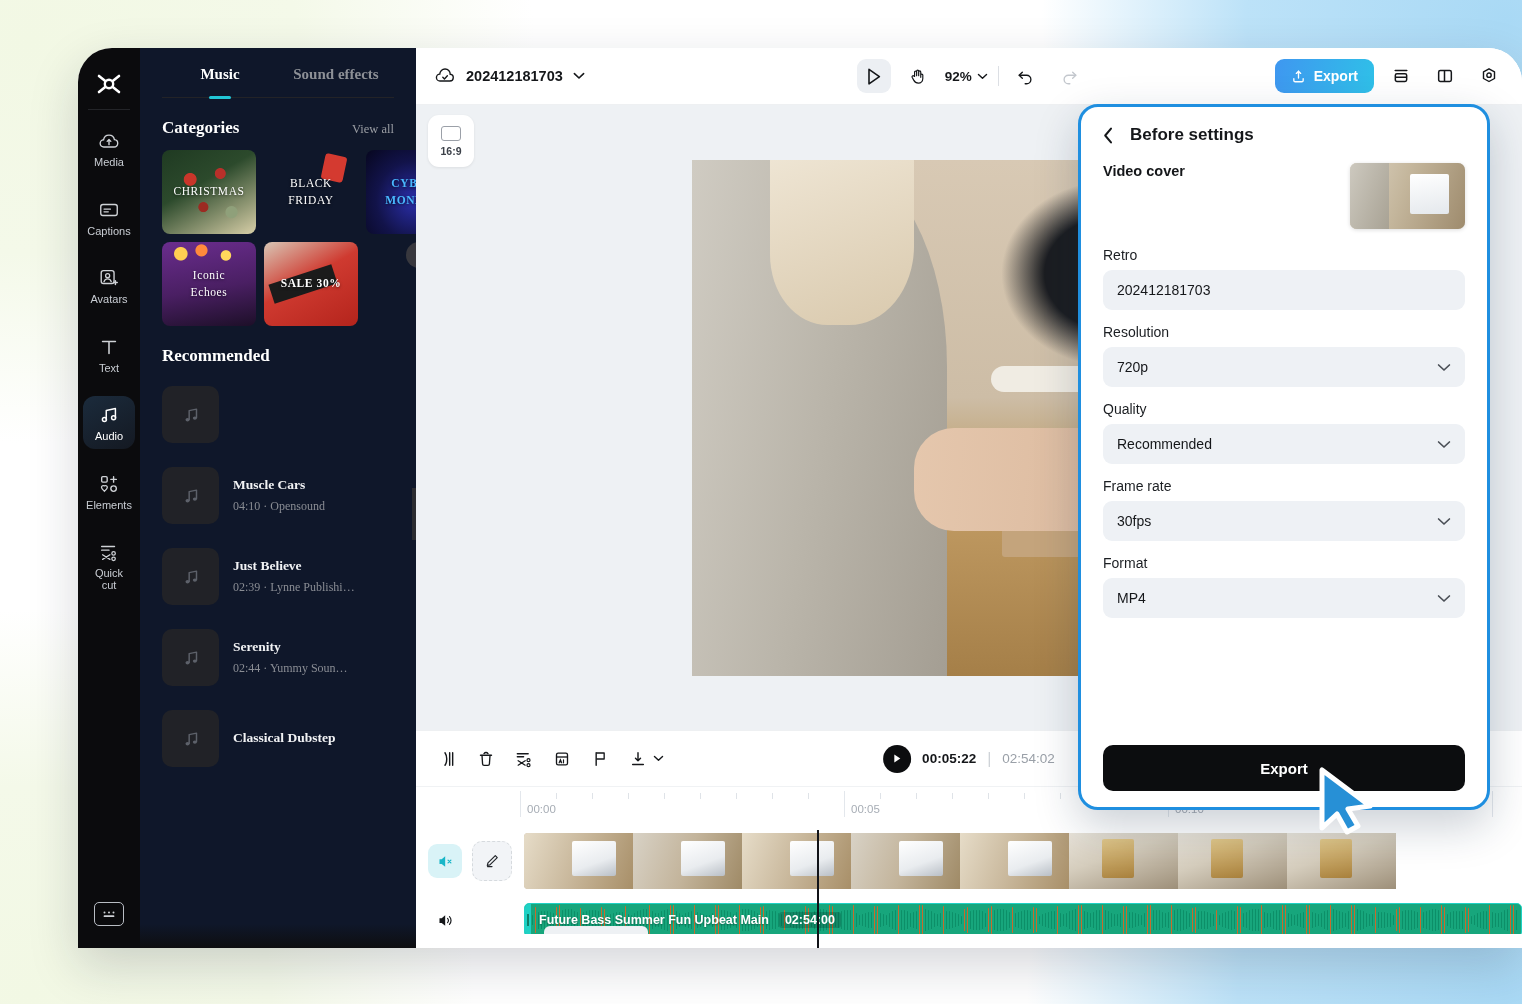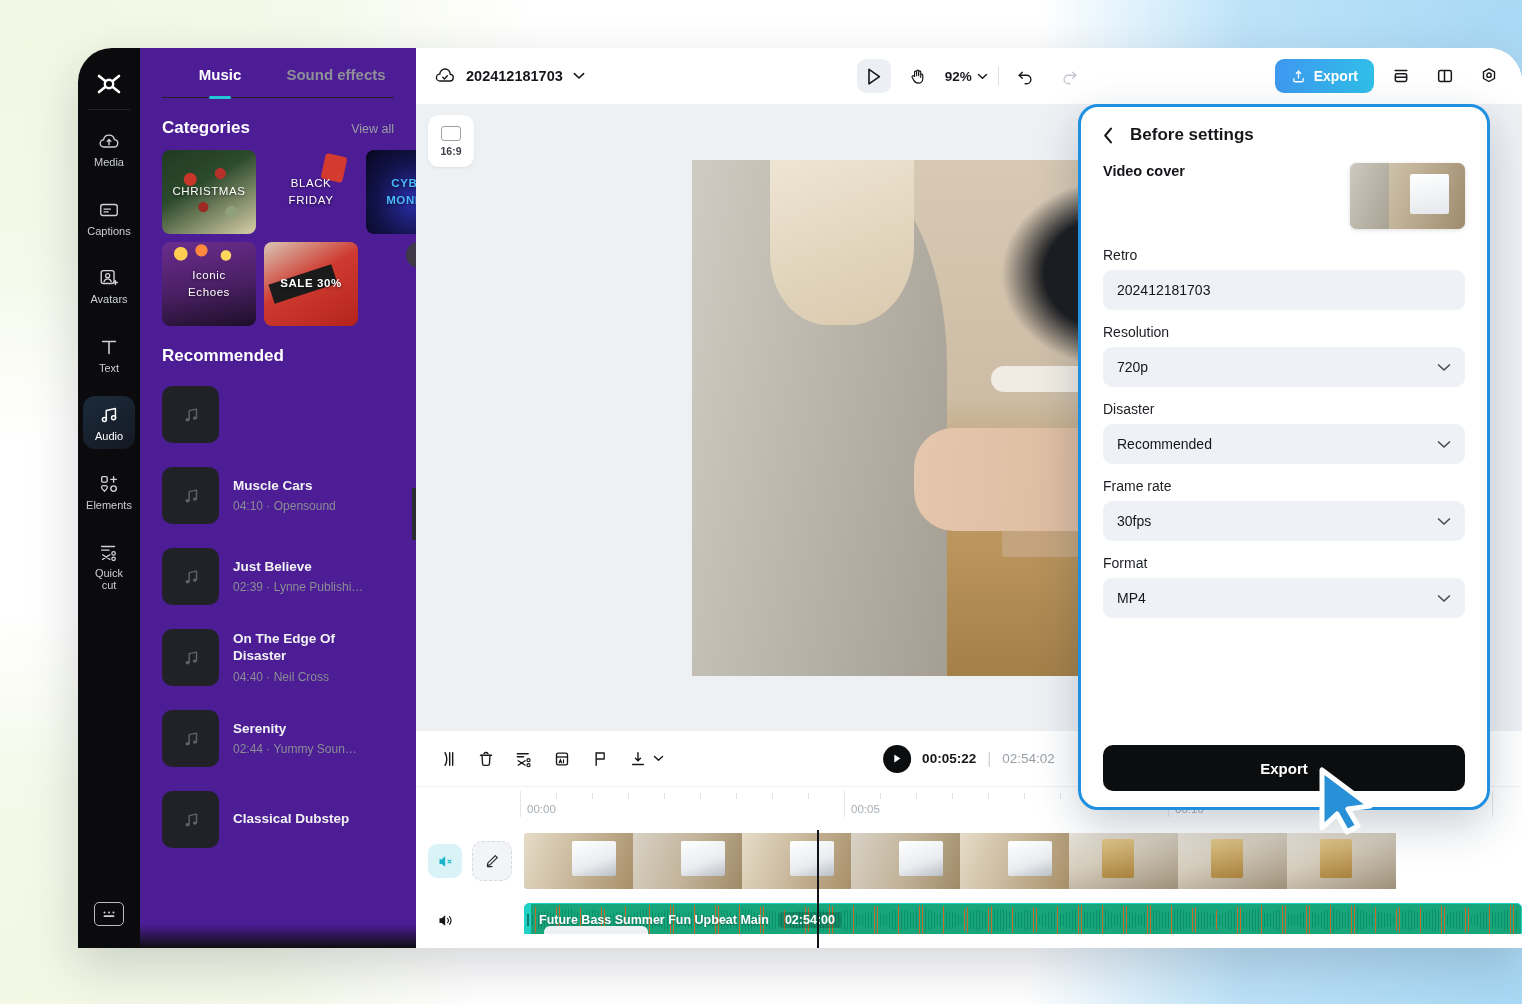--- a/index.html
+++ b/index.html
@@ -65,24 +65,25 @@
     display: flex; justify-content: center;
   }
   .rail-bottom .kb {
     width: 30px; height: 24px; border: 1.6px solid #b9bdc4; border-radius: 5px;
     display: flex; align-items: center; justify-content: center;
   }
 
   
   .panel {
     width: 276px; flex: 0 0 276px;
-    background: #4c1d95;
+    background: #0f172a;
     position: relative;
     color: #fff;
     overflow: hidden;
+    font-family: Liberation Serif, serif;
   }
   .panel-tabs {
     display: flex; gap: 0; padding: 18px 0 0 0;
     border-bottom: 1px solid #232327;
     margin: 0 22px;
   }
   .panel-tab {
     flex: 1; text-align: center; padding-bottom: 14px;
     font-size: 15px; font-weight: 700; color: #8d9096;
     position: relative; cursor: pointer;
@@ -541,33 +542,20 @@
         <div class="track-thumb">
           <svg width="22" height="22" viewBox="0 0 24 24" fill="none">
             <path d="M10 17V7.2l8-1.6V15" stroke="#5d616a" stroke-width="1.6" stroke-linecap="round" stroke-linejoin="round"></path>
             <ellipse cx="8.2" cy="17.2" rx="2.2" ry="1.9" fill="#5d616a"></ellipse>
             <ellipse cx="16.2" cy="15.4" rx="2.2" ry="1.9" fill="#5d616a"></ellipse>
           </svg>
         </div>
         <div>
           <div class="track-name">Just Believe</div>
           <div class="track-meta">02:39 · Lynne Publishi…</div>
-        </div>
-      </div>
-      <div class="track">
-        <div class="track-thumb">
-          <svg width="22" height="22" viewBox="0 0 24 24" fill="none">
-            <path d="M10 17V7.2l8-1.6V15" stroke="#5d616a" stroke-width="1.6" stroke-linecap="round" stroke-linejoin="round"></path>
-            <ellipse cx="8.2" cy="17.2" rx="2.2" ry="1.9" fill="#5d616a"></ellipse>
-            <ellipse cx="16.2" cy="15.4" rx="2.2" ry="1.9" fill="#5d616a"></ellipse>
-          </svg>
-        </div>
-        <div>
-          <div class="track-name">On The Edge Of Disaster</div>
-          <div class="track-meta">04:40 · Neil Cross</div>
         </div>
       </div>
       <div class="track">
         <div class="track-thumb">
           <svg width="22" height="22" viewBox="0 0 24 24" fill="none">
             <path d="M10 17V7.2l8-1.6V15" stroke="#5d616a" stroke-width="1.6" stroke-linecap="round" stroke-linejoin="round"></path>
             <ellipse cx="8.2" cy="17.2" rx="2.2" ry="1.9" fill="#5d616a"></ellipse>
             <ellipse cx="16.2" cy="15.4" rx="2.2" ry="1.9" fill="#5d616a"></ellipse>
           </svg>
         </div>
@@ -1221,21 +1209,21 @@
       <span class="val">720p</span>
       <span class="chev">
         <svg width="14" height="9" viewBox="0 0 14 9" fill="none">
             <path d="M1.6 2 L7 7 L12.4 2" stroke="#4a4f56" stroke-width="1.7" stroke-linecap="round" stroke-linejoin="round"></path>
           </svg>
       </span>
     </div>
   </div>
 
   <div class="fld">
-    <div class="fld-lbl">Disaster</div>
+    <div class="fld-lbl">Quality</div>
     <div class="fld-box">
       <span class="val">Recommended</span>
       <span class="chev">
         <svg width="14" height="9" viewBox="0 0 14 9" fill="none">
             <path d="M1.6 2 L7 7 L12.4 2" stroke="#4a4f56" stroke-width="1.7" stroke-linecap="round" stroke-linejoin="round"></path>
           </svg>
       </span>
     </div>
   </div>
 

